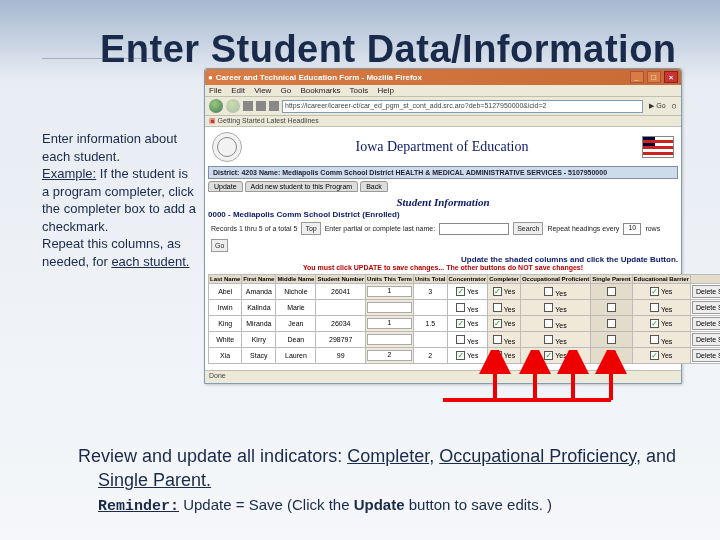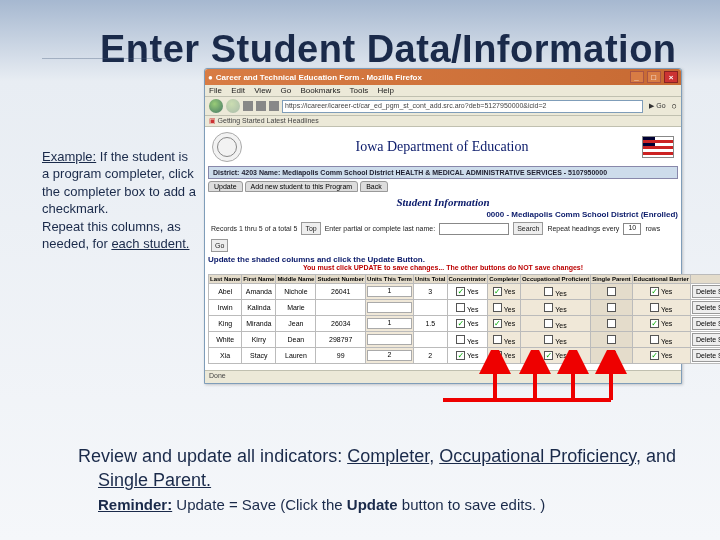--- a/index.html
+++ b/index.html
@@ -105,25 +105,25 @@
   .seal { width:30px; height:30px; border-radius:50%; background:#f2f2f2; border:1px solid #aaa; position:relative;}
   .seal::after{content:""; position:absolute; inset:4px; border:1px solid #888; border-radius:50%;}
   .h-title { font-family:"Times New Roman",serif; font-weight:normal; font-size:14px; color:#0a1a6a;}
   .flag { width:32px; height:22px; background:#fff; border:1px solid #888; position:relative;}
   .flag::before{content:""; position:absolute; top:0;left:0;width:12px;height:12px;background:#003;}
   .flag::after{content:""; position:absolute; left:0;right:0;height:3px;top:3px; background:#c22; box-shadow:0 6px 0 #c22, 0 12px 0 #c22;}
   .district { background:#cddceb; border:1px solid #88a; padding:2px 4px; font-size:7px; font-weight:bold; color:#223; margin:2px 0;}
   .tabs { display:flex; gap:2px; margin:2px 0;}
   .tab { background:#ddd; border:1px solid #999; padding:1px 5px; font-size:7px; border-radius:3px 3px 0 0;}
   .si-title { text-align:center; font-family:"Times New Roman",serif; font-weight:bold; font-style:italic; font-size:11px; color:#0a1a6a; padding:2px;}
-  .si-sub { text-align:right; font-size:8px; font-weight:bold; color:#0a1a6a;}
+  .si-sub { text-align:left; font-size:8px; font-weight:bold; color:#0a1a6a;}
   .controls { font-size:7px; color:#222; padding:3px; display:flex; align-items:center; gap:4px; flex-wrap:wrap;}
   .controls .inp { background:#fff; border:1px solid #888; height:12px; display:inline-block;}
   .btn { background:#eee; border:1px solid #999; padding:0 3px; font-size:7px; height:13px; display:inline-flex; align-items:center;}
-  .notice1 { text-align:left; font-size:8px; font-weight:bold; color:#0a1a6a;}
+  .notice1 { text-align:right; font-size:8px; font-weight:bold; color:#0a1a6a;}
   .notice2 { text-align:center; font-size:7px; font-weight:bold; color:#b00;}
 
   table.data {
     border-collapse:collapse;
     margin:3px auto;
     font-size:7px;
     background:#fff;
     table-layout:fixed;
   }
   table.data th, table.data td {
@@ -164,30 +164,30 @@
     line-height:1.35;
   }
   .review .u { text-decoration: underline; }
   .reminder {
     position: absolute;
     left: 98px;
     top: 496px;
     font-size: 15px;
     color: #1a2a4a;
   }
-  .reminder .u { text-decoration: underline; }
+  .reminder .u { text-decoration: underline; font-family: Liberation Mono, monospace; }
 </style>
 </head>
 <body>
 
 <div class="slide-title">Enter Student Data/Information</div>
 <div class="title-seg"></div>
 
 <div class="instruction">
-  <br>
+  <span>Enter information about each student.</span><br>
   <span class="u">Example:</span><span> If the student is a program completer, click the completer box to add a checkmark.</span><br>
   <span>Repeat this columns, as needed, for </span><span class="u">each student.</span>
 </div>
 
 <div class="browser">
   <div class="titlebar">
     <div class="left">
       <span>●</span>
       <span>Career and Technical Education Form - Mozilla Firefox</span>
     </div>

